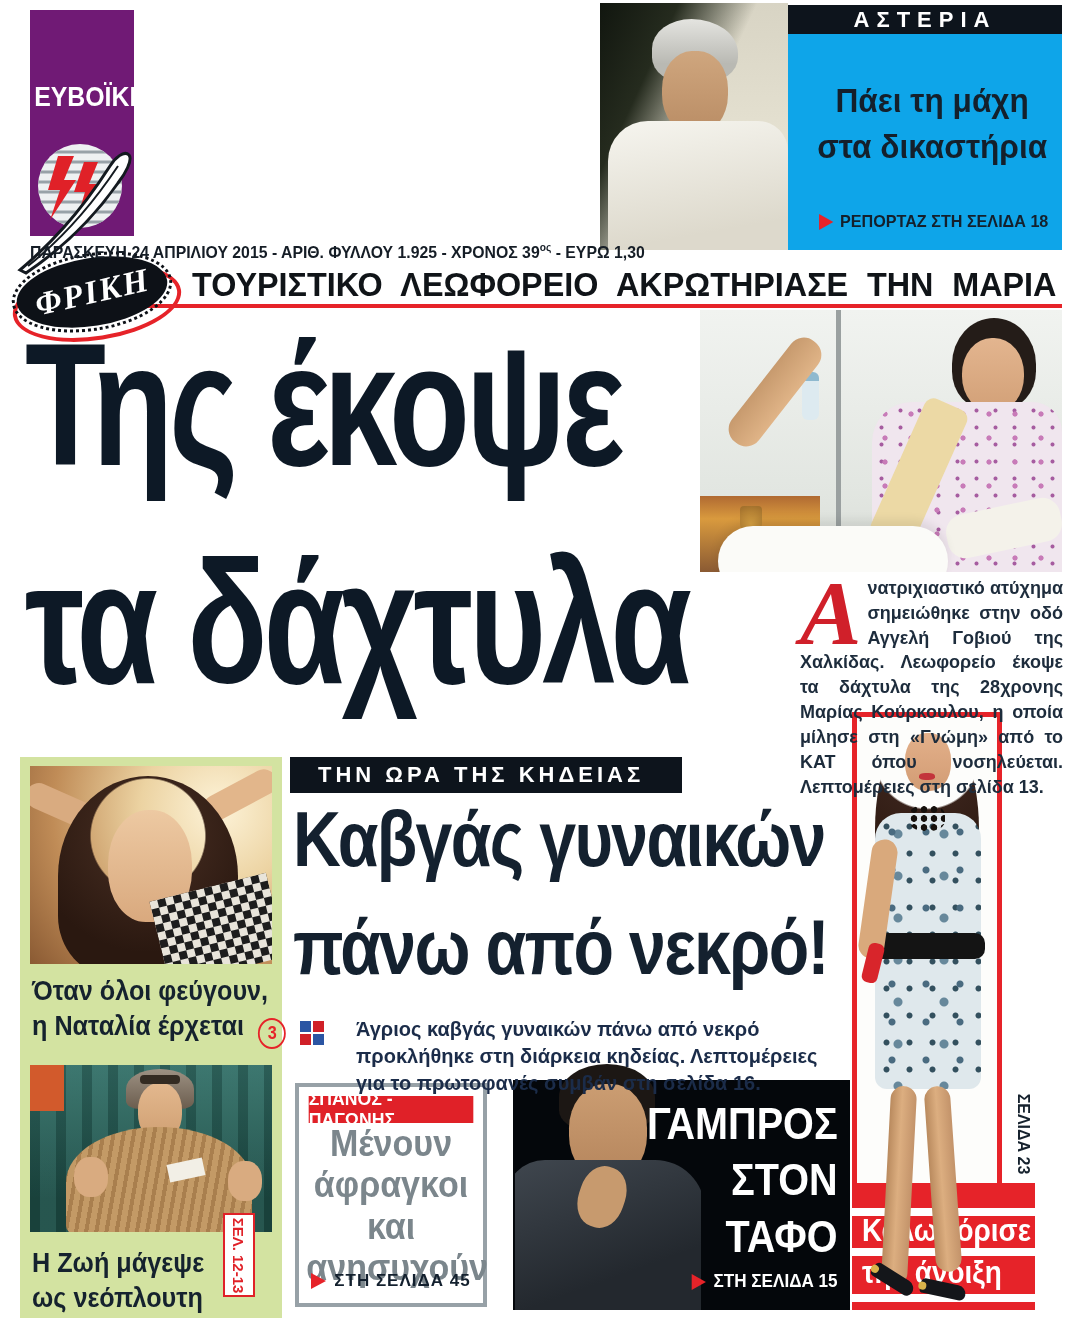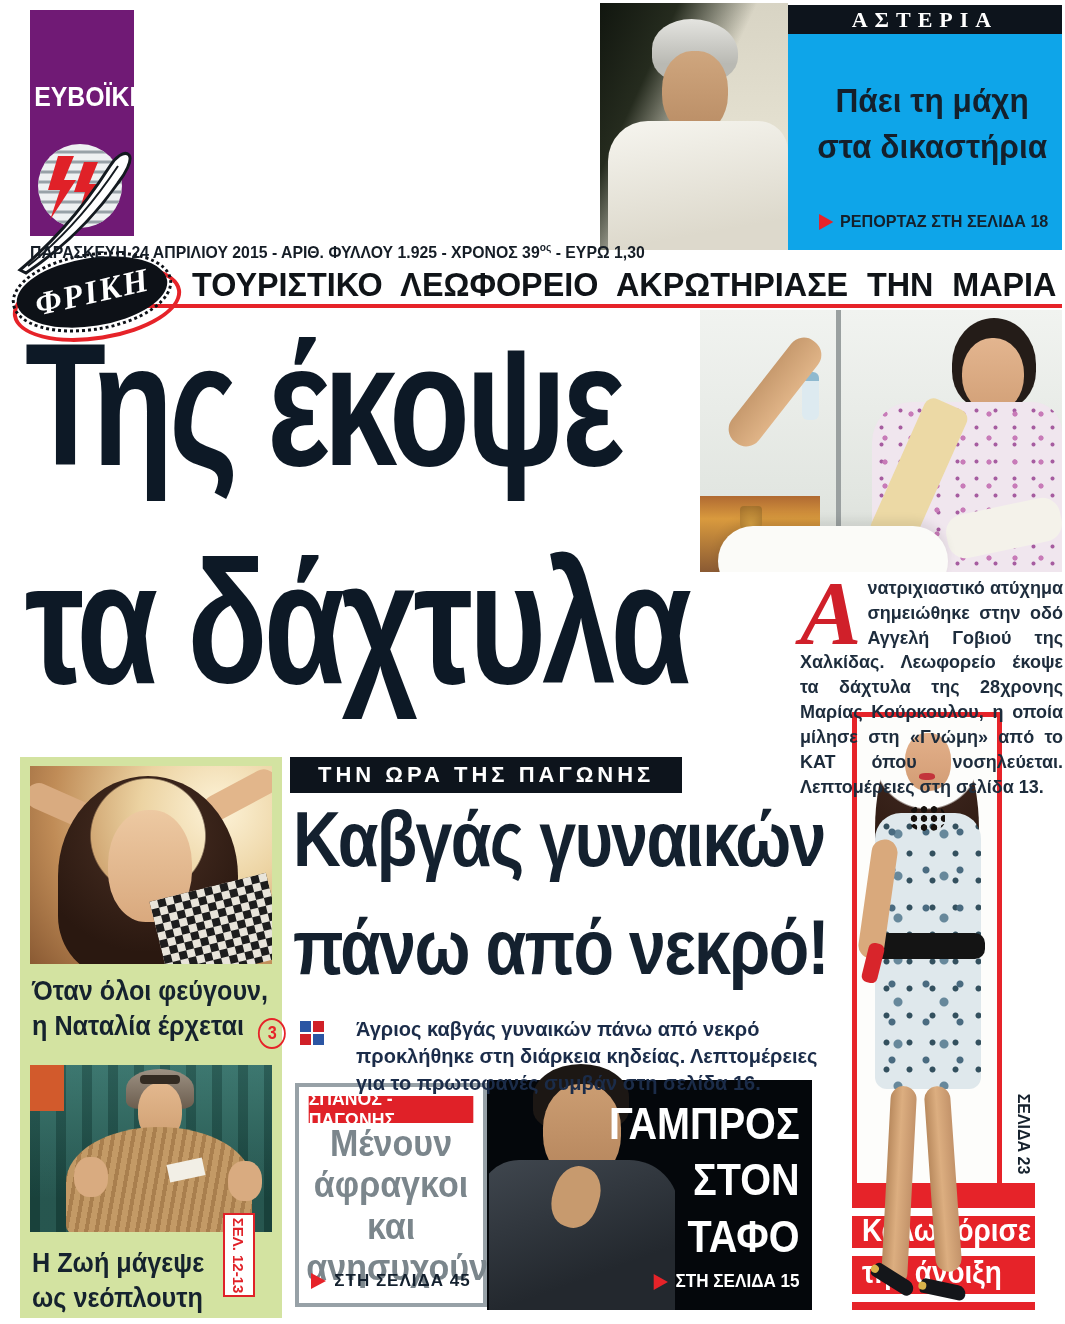--- a/index.html
+++ b/index.html
@@ -29,21 +29,21 @@
                  linear-gradient(180deg,#d8d4c4 0%,#e6e2d2 60%,#efecdf 100%);}
   .man-hair{position:absolute;left:52px;top:16px;width:86px;height:64px;border-radius:46% 54% 40% 40%;
       background:linear-gradient(180deg,#e4e4e0 0%,#b9b9b3 70%);}
   .man-face{position:absolute;left:62px;top:48px;width:66px;height:84px;border-radius:45% 45% 48% 48%;
       background:linear-gradient(180deg,#cfa67e,#b98c64);}
   .man-shirt{position:absolute;left:8px;top:118px;width:180px;height:130px;border-radius:40px 30px 0 0;
       background:linear-gradient(170deg,#f6f5ef,#ddd9cc 80%);}
 
   
   .asteria-bar{left:788px;top:5px;width:274px;height:29px;background:#0d141c;color:#fff;
-      display:flex;align-items:center;justify-content:center;font-weight:bold;font-size:22px;letter-spacing:7px;font-family:Liberation Serif, serif;}
+      display:flex;align-items:center;justify-content:center;font-weight:bold;font-size:22px;letter-spacing:7px;}
   .asteria-panel{left:788px;top:34px;width:274px;height:216px;background:#0ea5e9;}
   .asteria-headline{position:absolute;right:8px;top:44px;width:262px;text-align:center;color:#14202c;
       font-weight:bold;font-size:34px;line-height:1.35;transform:scaleX(.93);transform-origin:right center;}
   .asteria-cta{position:absolute;right:14px;bottom:18px;color:#14202c;font-weight:bold;font-size:17px;
       display:flex;align-items:center;gap:7px;transform:scaleX(.95);transform-origin:right center;}
   .tri{width:0;height:0;border-top:8px solid transparent;border-bottom:8px solid transparent;
       border-left:15px solid #e62329;display:inline-block;}
 
   
   .red-rule{left:60px;top:304px;width:1002px;height:4px;background:#e62329;z-index:1;}
@@ -152,21 +152,21 @@
   
   .spanos{left:295px;top:1083px;width:192px;height:224px;background:#fff;border:4px solid #97a1a7;box-sizing:border-box;}
   .spanos-kicker{margin:9px 8px 0 8px;height:27px;background:#e02128;color:#fff;display:flex;align-items:center;
       justify-content:center;font-weight:bold;font-size:18px;transform:scaleX(.98);}
   .spanos-line{text-align:center;color:#7b868c;font-weight:bold;font-size:37px;line-height:1.12;
       transform:scaleX(.92);}
   .spanos-cta{position:absolute;left:0;bottom:12px;width:100%;display:flex;align-items:center;justify-content:center;
       gap:8px;color:#13202e;font-weight:bold;font-size:17px;letter-spacing:1px;}
 
   
-  .groom{left:487px;top:1080px;width:325px;height:230px;background:#04070b;}
+  .groom{left:513px;top:1080px;width:325px;height:230px;background:#04070b;padding-left:12px;}
   .groom-photo{position:absolute;left:2px;top:-22px;width:186px;height:252px;overflow:hidden;}
   .g-hair{position:absolute;left:44px;top:6px;width:96px;height:66px;border-radius:50% 50% 30% 30%;background:#1c1714;}
   .g-face{position:absolute;left:54px;top:26px;width:78px;height:96px;border-radius:46%;
       background:linear-gradient(180deg,#cb9d72,#b5855c);}
   .g-shirt{position:absolute;left:-10px;top:102px;width:200px;height:152px;border-radius:40px 50px 0 0;
       background:linear-gradient(160deg,#40474f,#23282e 70%);}
   .g-hand{position:absolute;left:64px;top:108px;width:46px;height:62px;border-radius:45%;
       background:#c79a6e;transform:rotate(18deg);}
   .groom-hl{position:absolute;right:12px;top:16px;text-align:right;color:#fff;font-weight:bold;font-size:45px;
       line-height:1.25;transform:scaleX(.88);transform-origin:right top;}
@@ -322,21 +322,21 @@
     </div>
     <div class="cap zoi-cap">
       <span>Η Ζωή μάγεψε</span><br>
       <span>ως νεόπλουτη</span>
     </div>
     <div class="sel-box">
       <span>ΣΕΛ. 12-13</span>
     </div>
   </div>
 
-  <div class="abs fun-bar">ΤΗΝ ΩΡΑ ΤΗΣ ΠΑΓΩΝΗΣ</div>
+  <div class="abs fun-bar">ΤΗΝ ΩΡΑ ΤΗΣ ΚΗΔΕΙΑΣ</div>
   <div class="abs fun-hl fun-hl1">Καβγάς γυναικών</div>
   <div class="abs fun-hl fun-hl2">πάνω από νεκρό!</div>
   <div class="abs fun-sum">
     <span class="checker">
         <i></i>
         <i></i>
         <i></i>
         <i></i>
       </span>
     <span class="txt">

